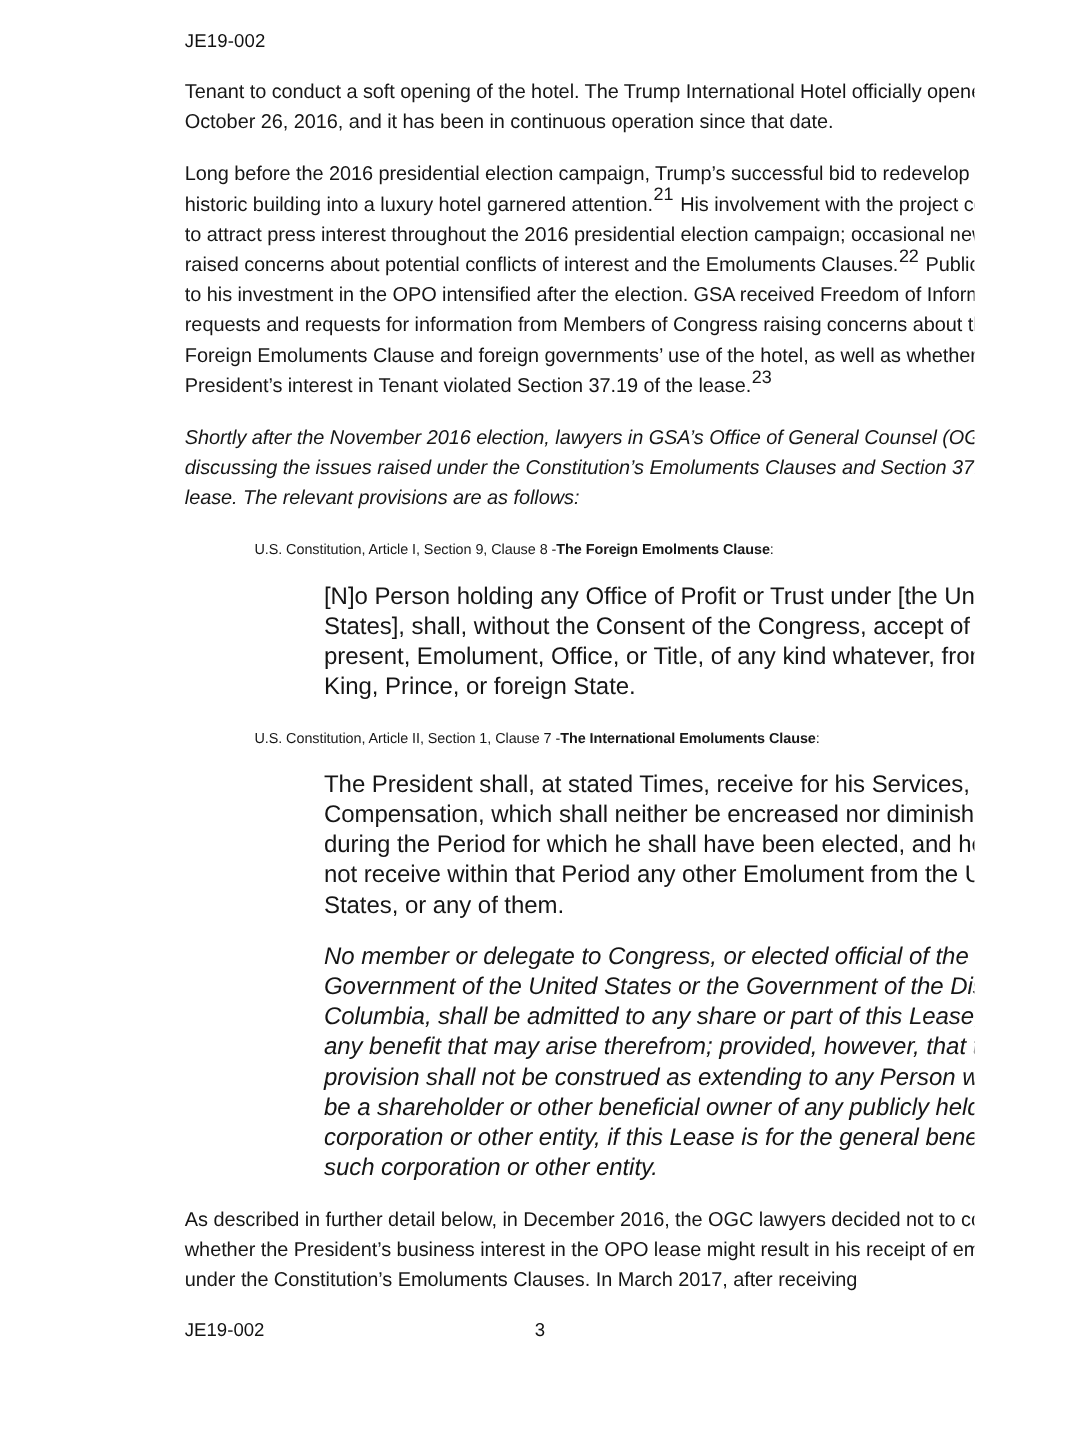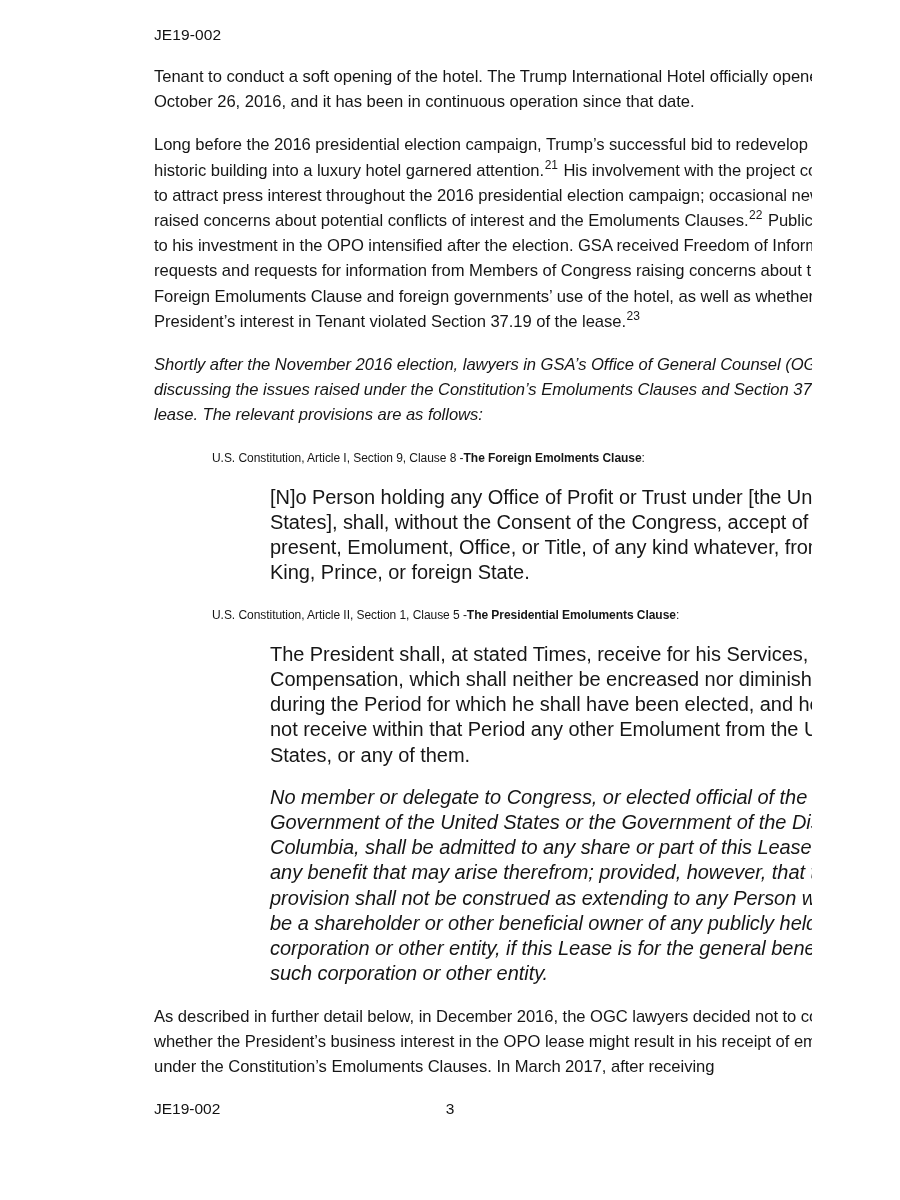--- a/index.html
+++ b/index.html
@@ -87,21 +87,21 @@
     line-height: 25.2px;
     color: #161616;
     letter-spacing: -0.05px;
   }
 
   .tight-bottom { margin-bottom: 20px; font-style: italic; }
 
   b, .bold { font-weight: bold; }
 
   sup.fn {
-    font-size: 12px;
+    font-size: 15px;
     vertical-align: 0.55em;
     line-height: 0;
     padding-left: 0.5px;
     padding-right: 1px;
   }
 
   
   .gap-before { margin-top: 2px; }
 </style>
 </head>
@@ -117,21 +117,21 @@
 
 
     <p class="para"><span>Long before the 2016 presidential election campaign, Trump’s successful bid to redevelop the historic building into a luxury hotel garnered attention.</span><sup class="fn">21</sup><span> His involvement with the project continued to attract press interest throughout the 2016 presidential election campaign; occasional news articles raised concerns about potential conflicts of interest and the Emoluments Clauses.</span><sup class="fn">22</sup><span> Public attention to his investment in the OPO intensified after the election. GSA received Freedom of Information Act requests and requests for information from Members of Congress raising concerns about the Foreign Emoluments Clause and foreign governments’ use of the hotel, as well as whether the President’s interest in Tenant violated Section 37.19 of the lease.</span><sup class="fn">23</sup></p>
 
     <p class="para tight-bottom">Shortly after the November 2016 election, lawyers in GSA’s Office of General Counsel (OGC) began discussing the issues raised under the Constitution’s Emoluments Clauses and Section 37.19 of the lease. The relevant provisions are as follows:</p>
 
     <p class="indent1 gap-before"><span>U.S. Constitution, Article I, Section 9, Clause 8 -</span><b>The Foreign Emolments Clause</b><span>:</span></p>
 
     <p class="indent2">[N]o Person holding any Office of Profit or Trust under [the United States], shall, without the Consent of the Congress, accept of any present, Emolument, Office, or Title, of any kind whatever, from any King, Prince, or foreign State.</p>
 
-    <p class="indent1"><span>U.S. Constitution, Article II, Section 1, Clause 5 -</span><b>The Presidential Emoluments Clause</b><span>:</span></p>
+    <p class="indent1"><span>U.S. Constitution, Article II, Section 1, Clause 7 -</span><b>The International Emoluments Clause</b><span>:</span></p>
 
     <p class="indent2">The President shall, at stated Times, receive for his Services, a Compensation, which shall neither be encreased nor diminished during the Period for which he shall have been elected, and he shall not receive within that Period any other Emolument from the United States, or any of them.</p>
 
 
     <p class="indent2 tight-bottom">No member or delegate to Congress, or elected official of the Government of the United States or the Government of the District of Columbia, shall be admitted to any share or part of this Lease, or to any benefit that may arise therefrom; provided, however, that this provision shall not be construed as extending to any Person who may be a shareholder or other beneficial owner of any publicly held corporation or other entity, if this Lease is for the general benefit of such corporation or other entity.</p>
 
     <p class="para">As described in further detail below, in December 2016, the OGC lawyers decided not to consider whether the President’s business interest in the OPO lease might result in his receipt of emoluments under the Constitution’s Emoluments Clauses. In March 2017, after receiving</p>
 
   </div>
 

